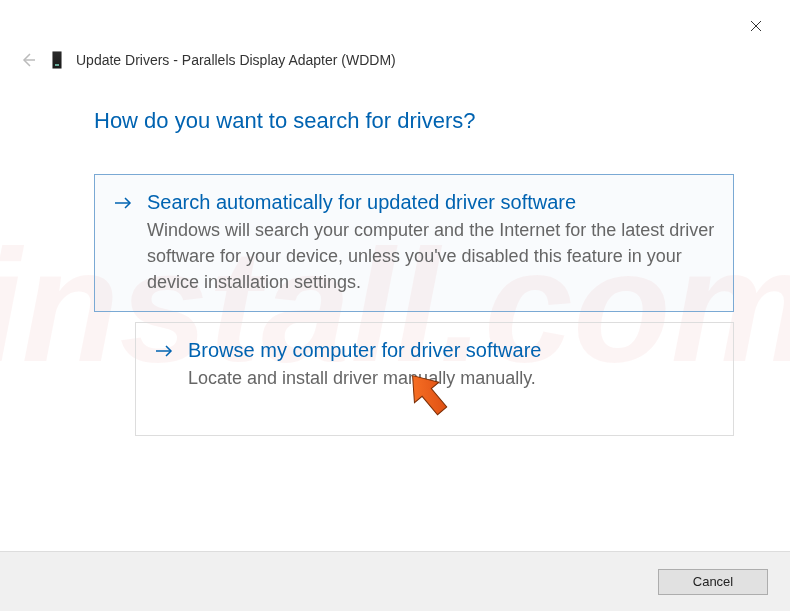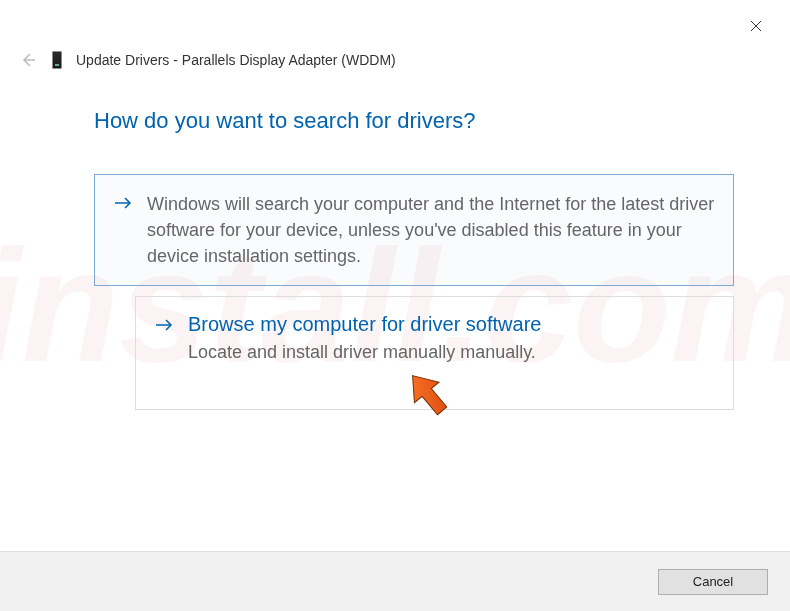--- a/index.html
+++ b/index.html
@@ -186,20 +186,21 @@
 
   <div class="option hover">
     <div class="option-inner">
       <div class="option-arrow">
         <svg viewBox="0 0 18 14">
           <line x1="1" y1="7" x2="16" y2="7" stroke="#0063B1" stroke-width="1.5"></line>
           <path d="M11 2 L16 7 L11 12" fill="none" stroke="#0063B1" stroke-width="1.5"></path>
         </svg>
       </div>
       <div class="option-body">
+        <div class="option-title">Search automatically for updated driver software</div>
         <div class="option-desc">Windows will search your computer and the Internet for the latest driver software for your device, unless you've disabled this feature in your device installation settings.</div>
       </div>
     </div>
   </div>
 
   <div class="option option2">
     <div class="option-inner">
       <div class="option-arrow">
         <svg viewBox="0 0 18 14">
           <line x1="1" y1="7" x2="16" y2="7" stroke="#0063B1" stroke-width="1.5"></line>

